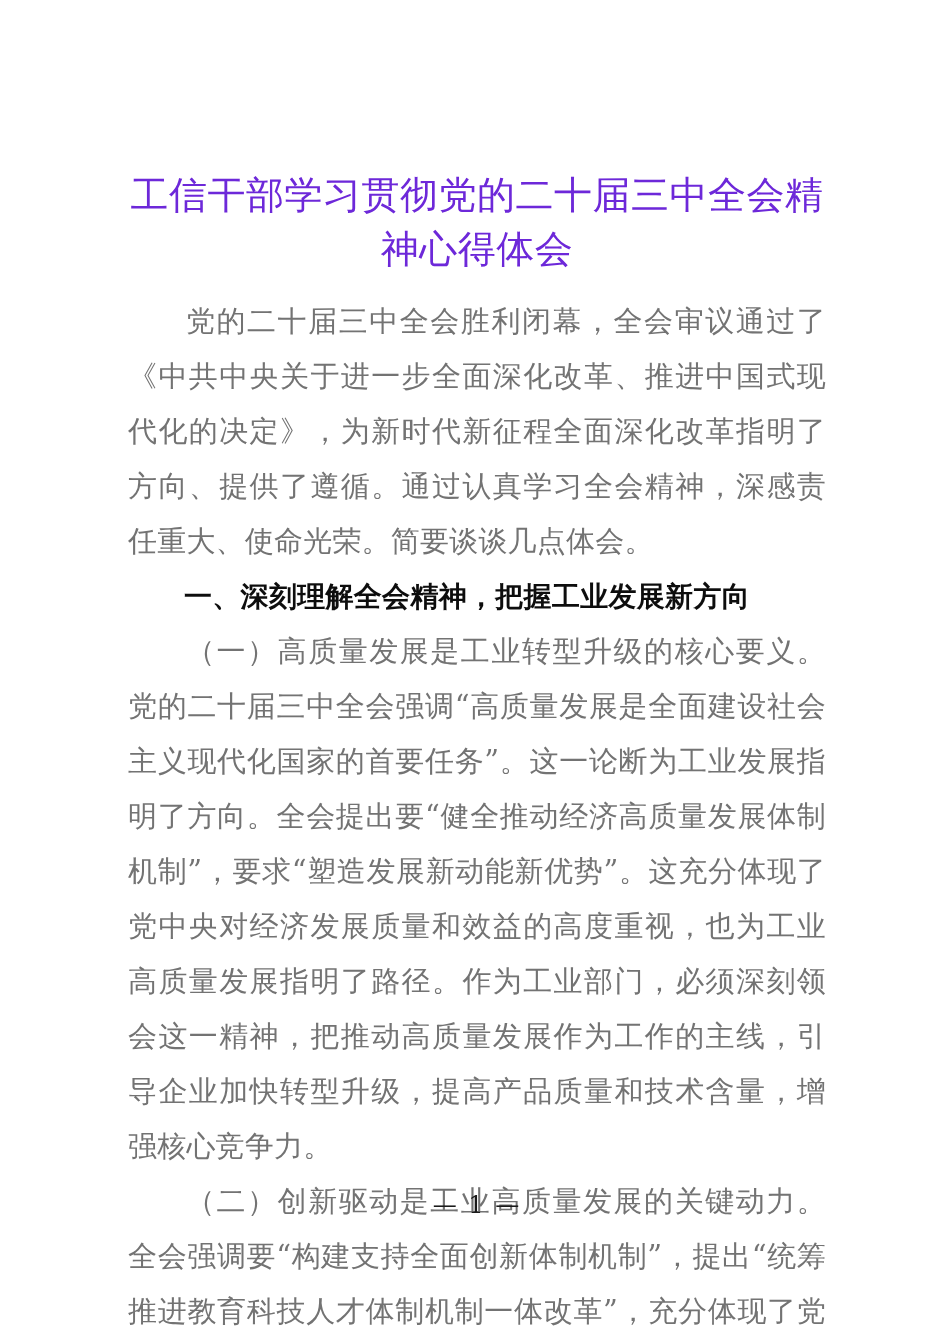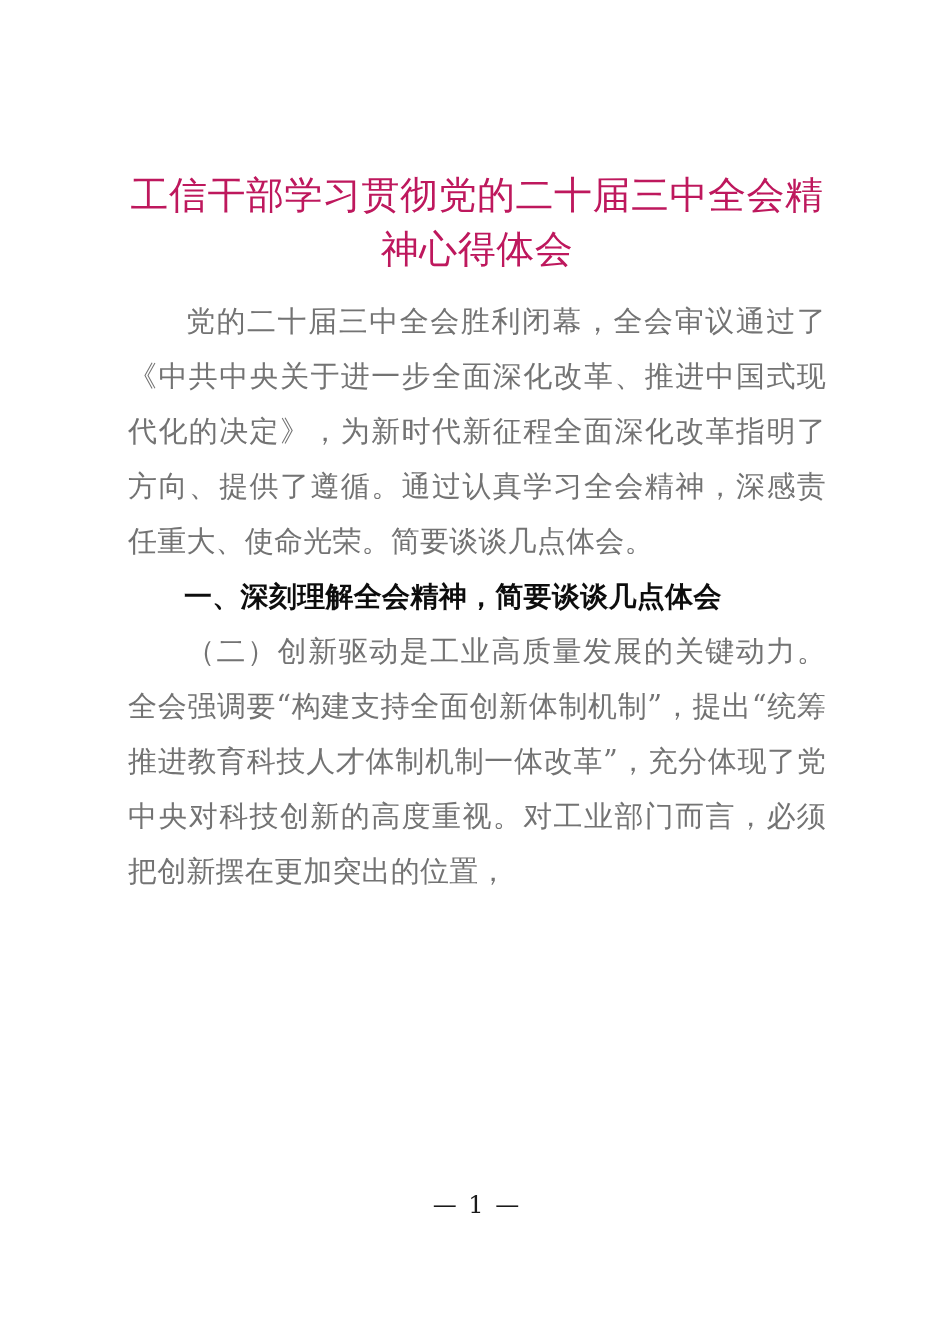--- a/index.html
+++ b/index.html
@@ -36,21 +36,21 @@
 
   .doc-title {
     margin: 0;
     padding: 0;
     font-family: "DejaVu Serif", "Liberation Serif", serif;
     font-weight: 400;
     font-size: 38px;
     line-height: 54px;
     text-align: center;
     letter-spacing: 0.5px;
-    color: #be185d;
+    color: #6d28d9;
     padding-top: 168px;
     white-space: normal;
   }
 
   .body-p {
     margin: 0;
     padding: 0;
     font-family: "DejaVu Serif", "Liberation Serif", serif;
     font-weight: 400;
     font-size: 29px;
@@ -101,22 +101,23 @@
 <div class="page">
 
   <div class="content">
 
     <h1 class="doc-title">工信干部学习贯彻党的二十届三中全会精神心得体会</h1>
 
     <div class="spacer-title"></div>
 
     <p class="body-p">党的二十届三中全会胜利闭幕，全会审议通过了《中共中央关于进一步全面深化改革、推进中国式现代化的决定》，为新时代新征程全面深化改革指明了方向、提供了遵循。通过认真学习全会精神，深感责任重大、使命光荣。简要谈谈几点体会。</p>
 
-    <p class="section-h">一、深刻理解全会精神，简要谈谈几点体会</p>
+    <p class="section-h">一、深刻理解全会精神，把握工业发展新方向</p>
 
+    <p class="body-p">（一）高质量发展是工业转型升级的核心要义。党的二十届三中全会强调“高质量发展是全面建设社会主义现代化国家的首要任务”。这一论断为工业发展指明了方向。全会提出要“健全推动经济高质量发展体制机制”，要求“塑造发展新动能新优势”。这充分体现了党中央对经济发展质量和效益的高度重视，也为工业高质量发展指明了路径。作为工业部门，必须深刻领会这一精神，把推动高质量发展作为工作的主线，引导企业加快转型升级，提高产品质量和技术含量，增强核心竞争力。</p>
 
     <p class="body-p">（二）创新驱动是工业高质量发展的关键动力。全会强调要“构建支持全面创新体制机制”，提出“统筹推进教育科技人才体制机制一体改革”，充分体现了党中央对科技创新的高度重视。对工业部门而言，必须把创新摆在更加突出的位置，</p>
 
   </div>
 
   <div class="footer">
     <span class="pg">— 1 —</span>
   </div>
 
 </div>

